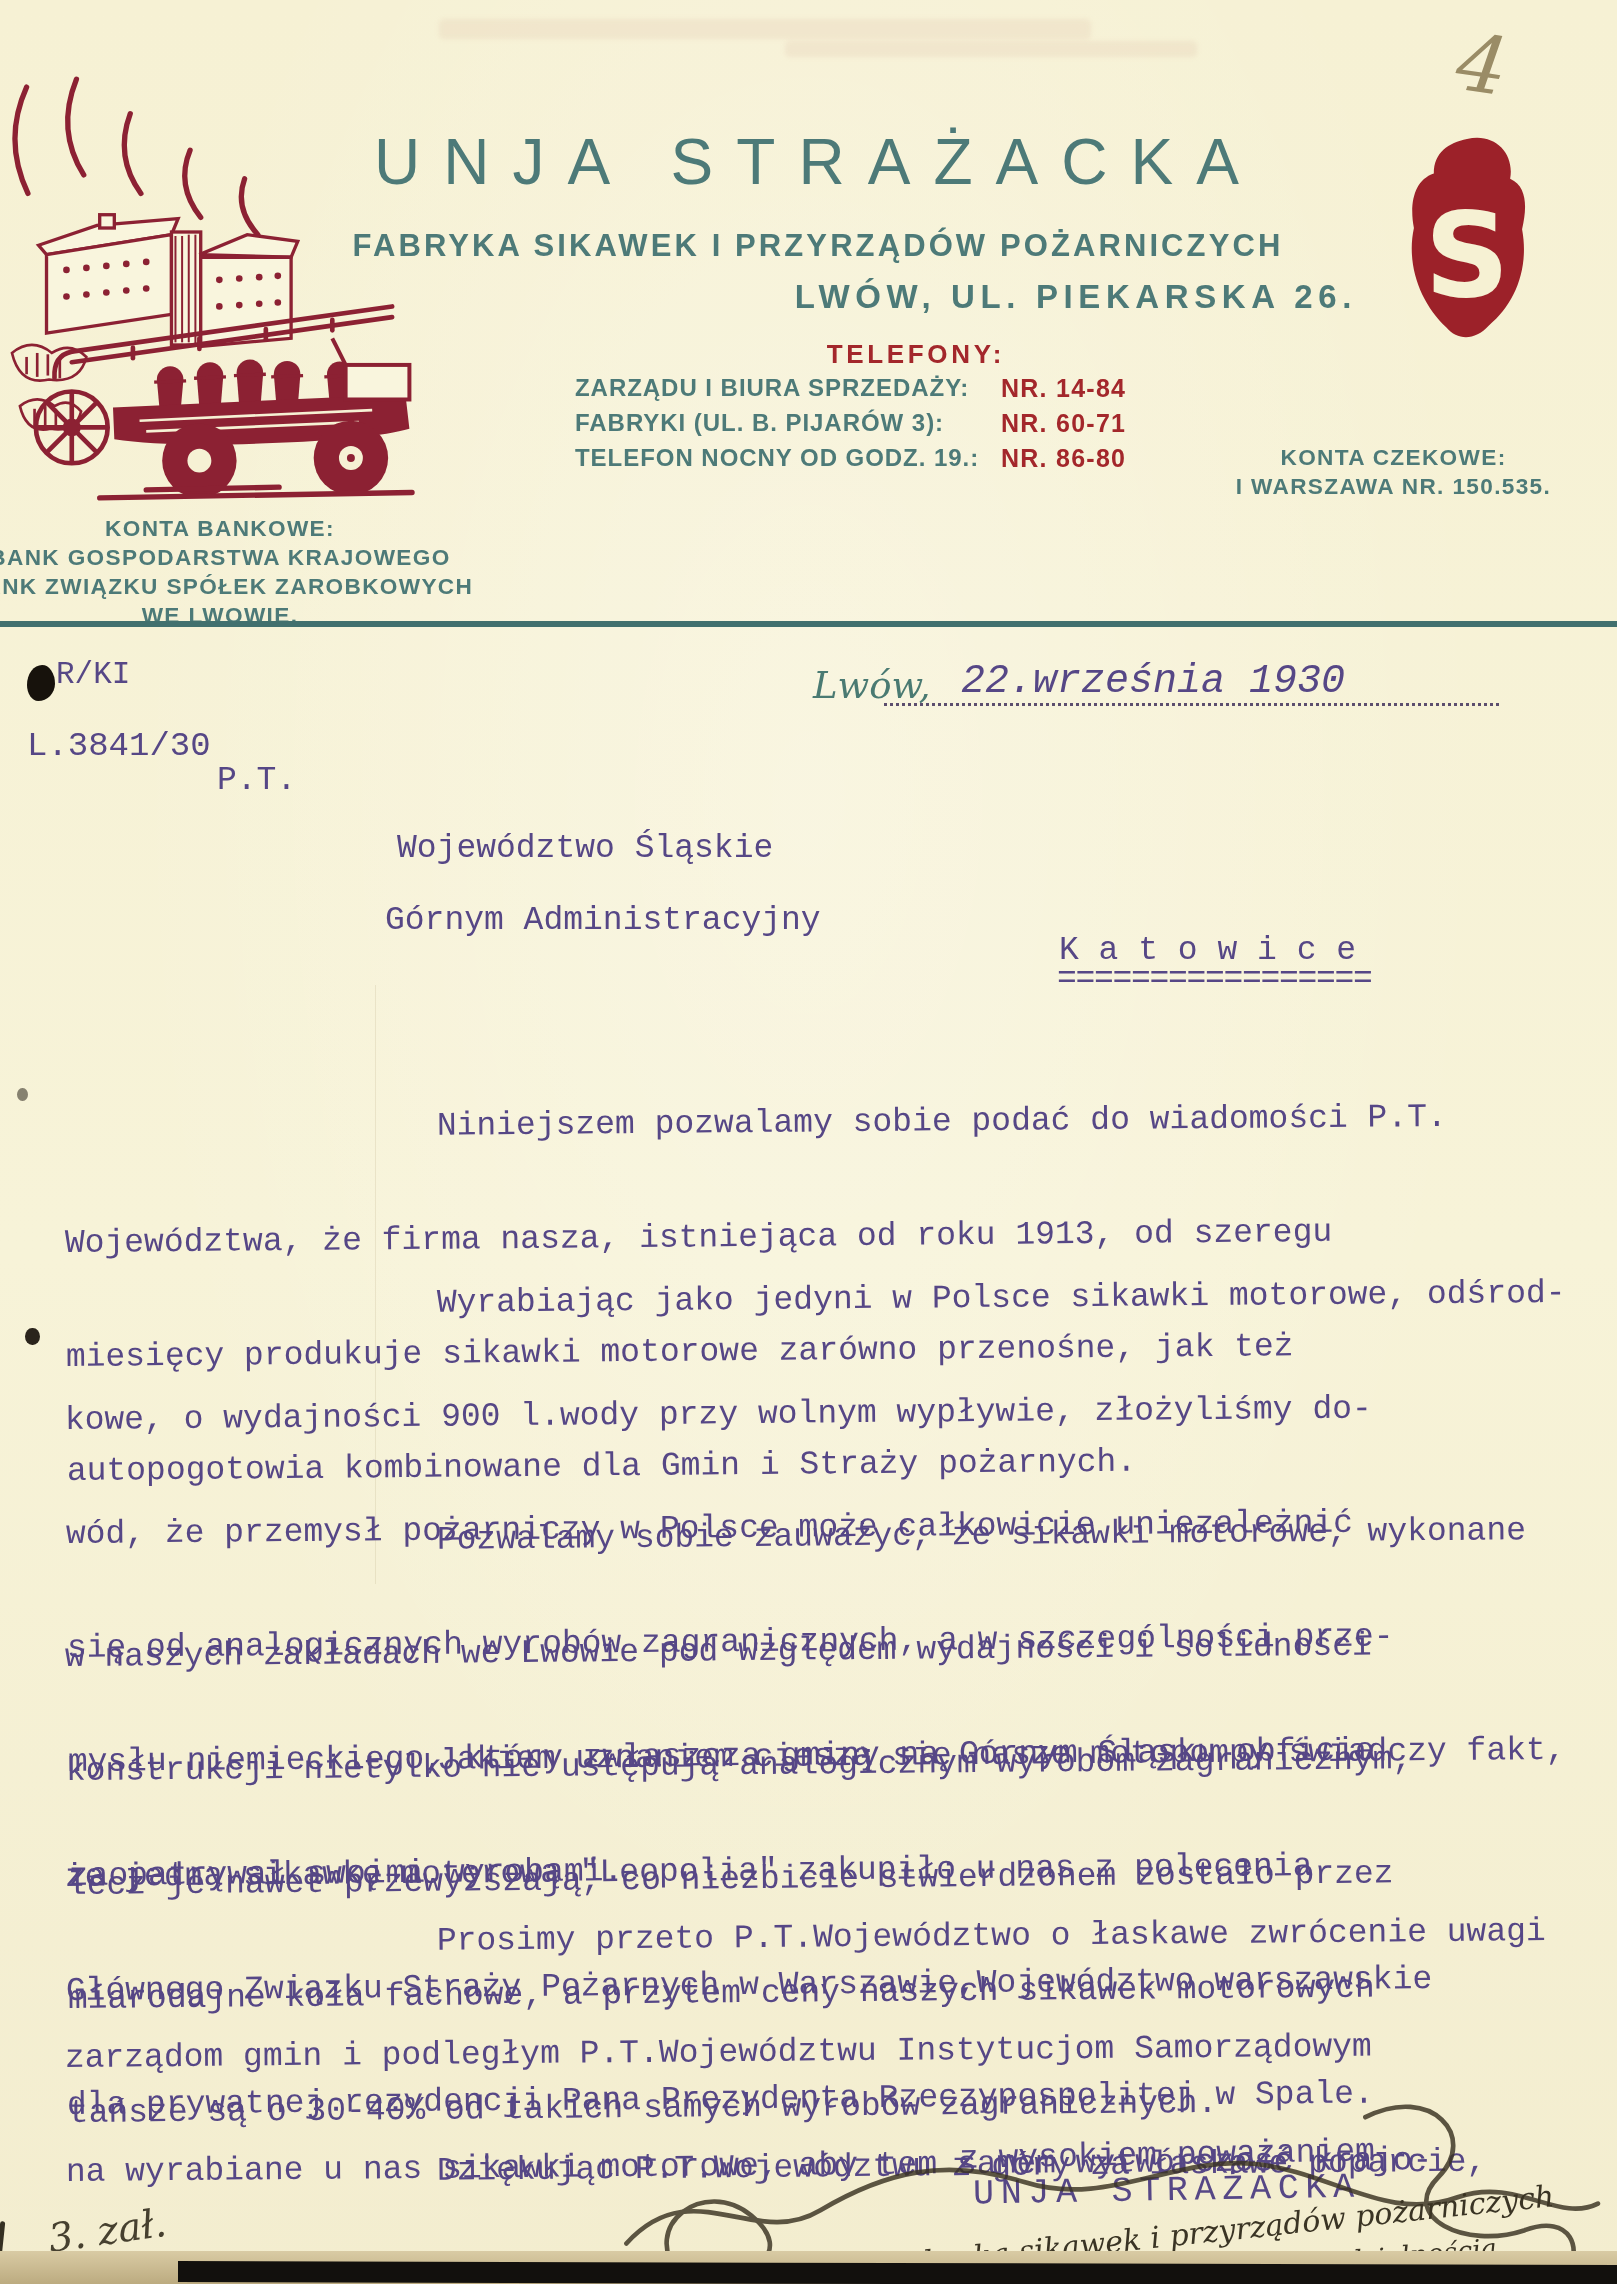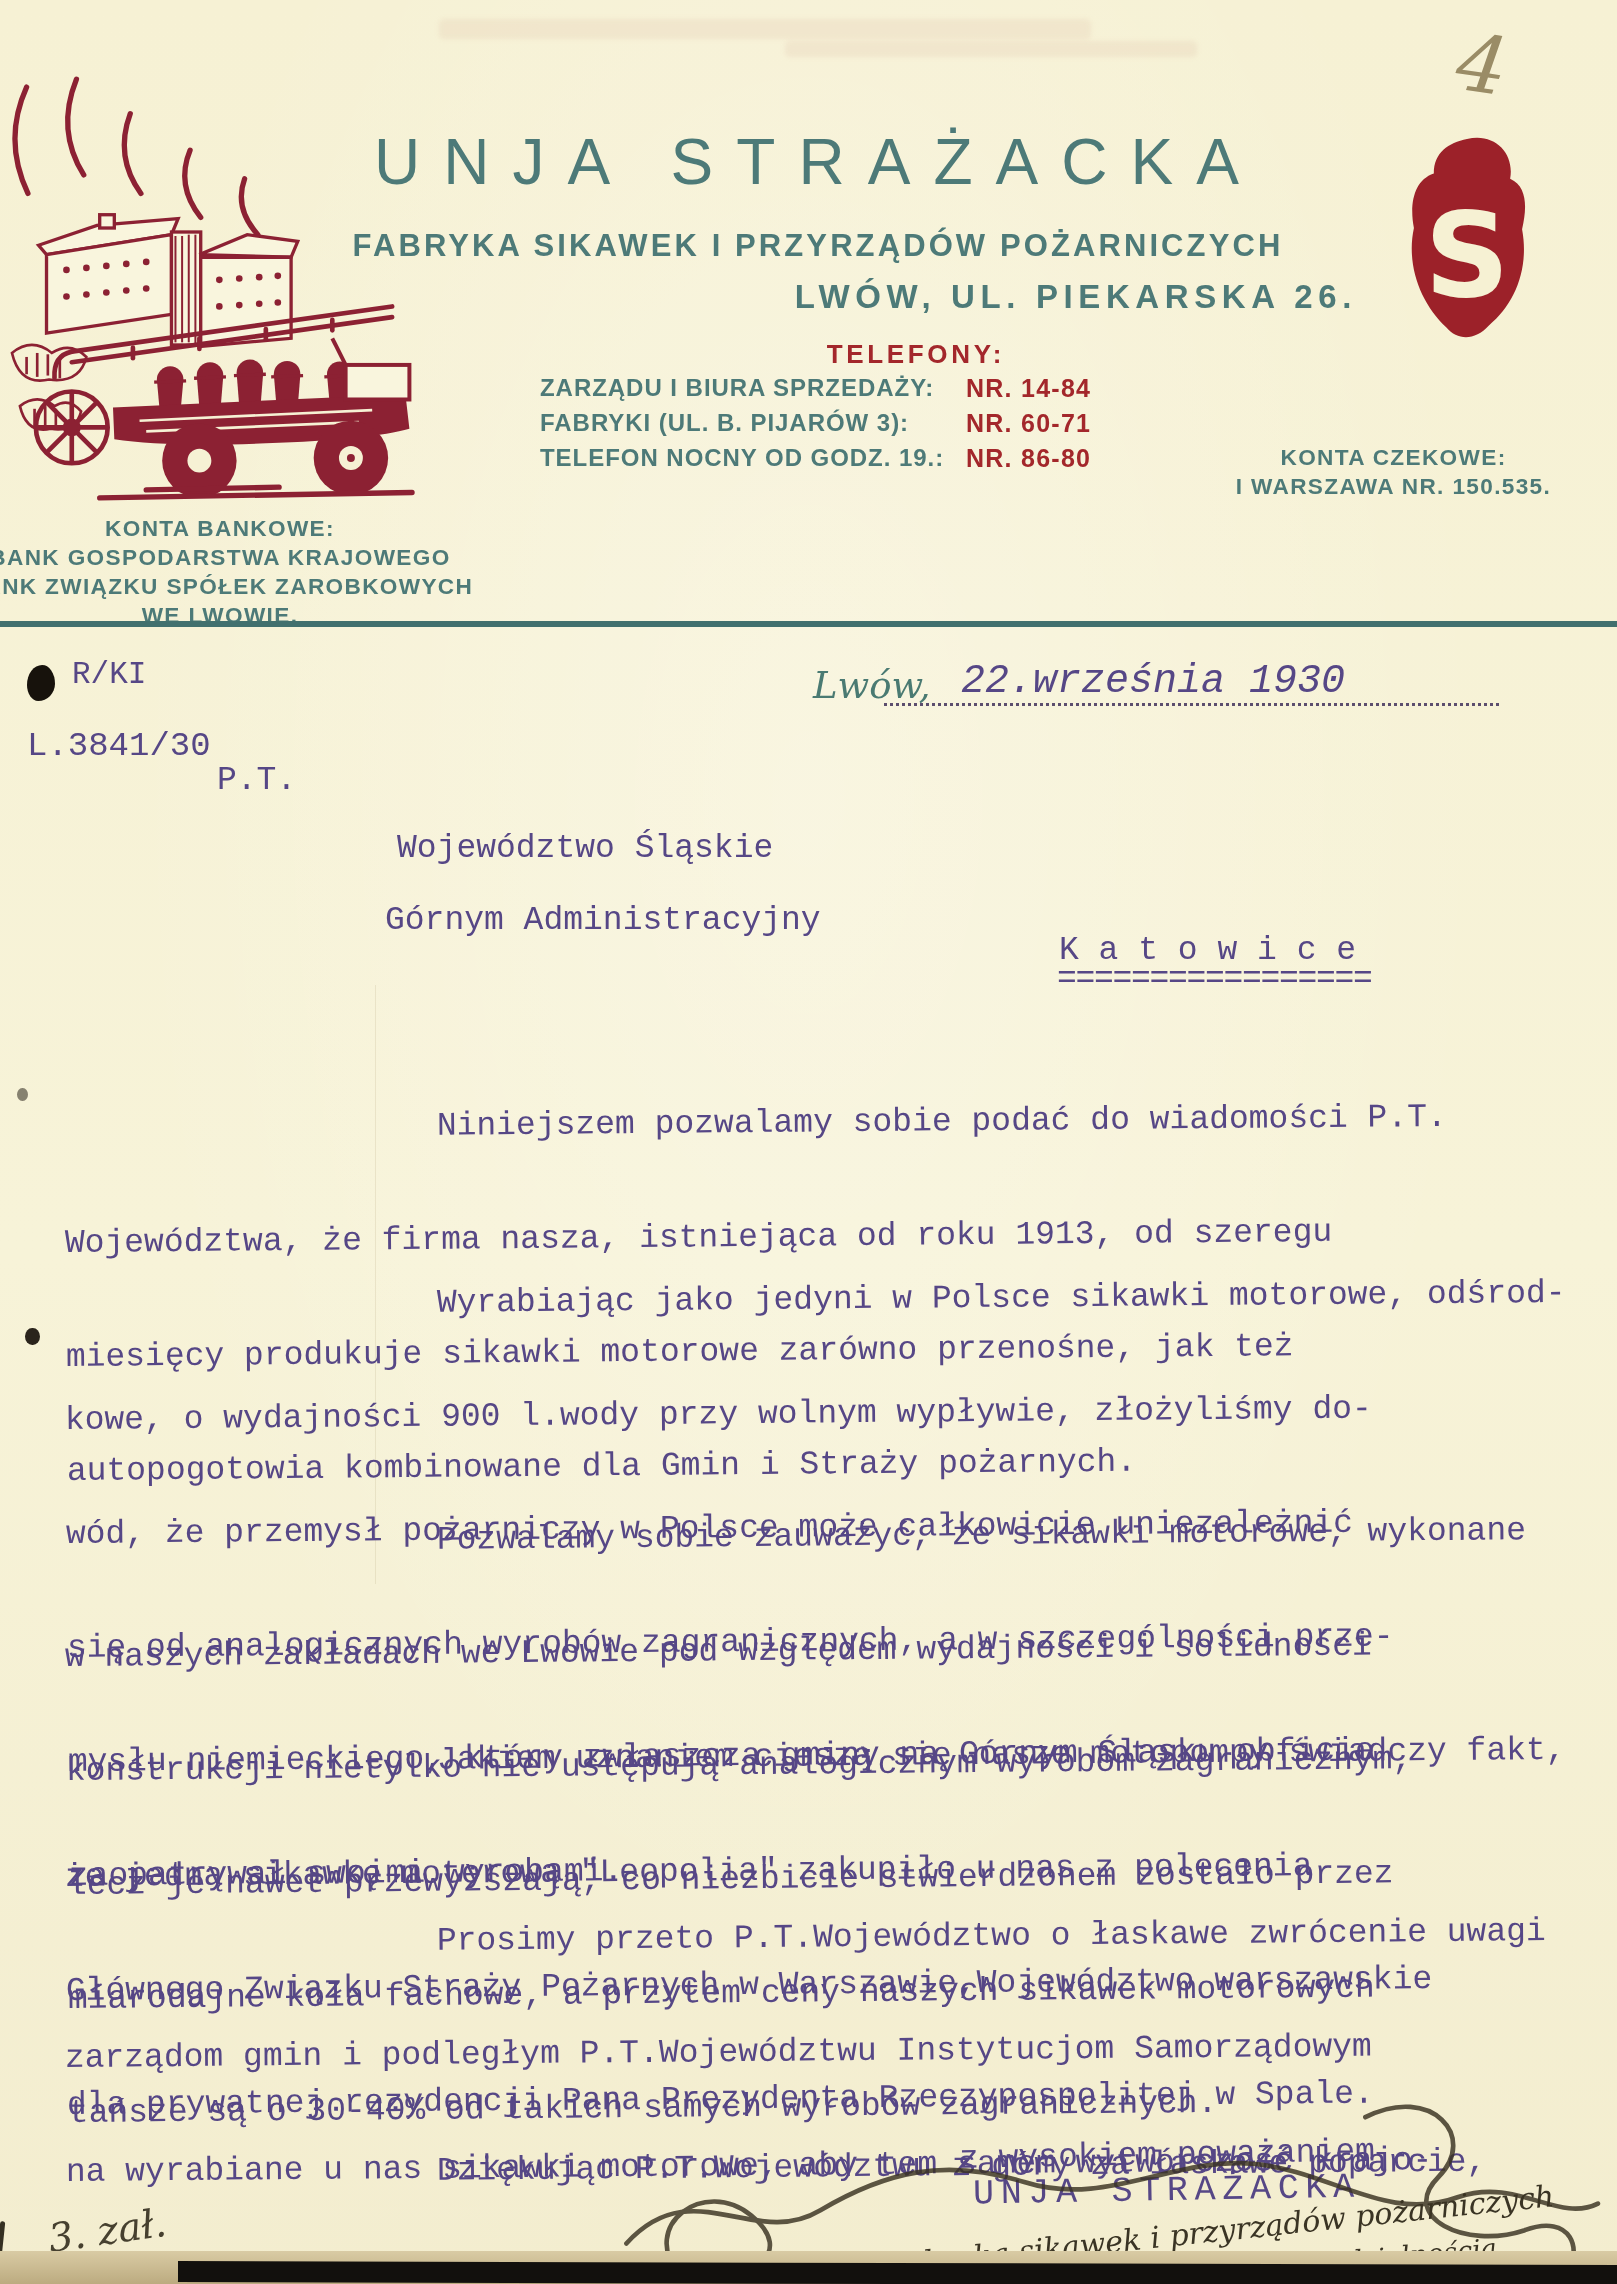--- a/index.html
+++ b/index.html
@@ -10,21 +10,21 @@
       linear-gradient(180deg,#f6f1d4 0%,#f7f3d8 55%,#f3edcf 100%);
     font-family:"Liberation Sans", sans-serif;
   }
   .abs{position:absolute;}
   
   .title{color:#4d7a78; text-align:center; letter-spacing:.36em; font-size:64px; font-weight:normal;}
   .subtitle{color:#4d7a78; text-align:center; letter-spacing:.10em; font-size:31px; font-weight:bold;}
   .address{color:#4d7a78; text-align:right; letter-spacing:.17em; font-size:33px; font-weight:bold;}
   .phones-title{color:#a3272b; text-align:right; font-size:26px; font-weight:bold; letter-spacing:.14em;}
   .phone-row{display:flex; height:35px; align-items:flex-start;}
-  .phone-label{width:426px; color:#4d7a78; font-size:24px; font-weight:bold; letter-spacing:.04em;}
+  .phone-label{width:426px; color:#4d7a78; font-size:24px; font-weight:bold; letter-spacing:.04em;margin-left:35px;}
   .phone-number{color:#a3272b; font-size:25px; font-weight:bold; letter-spacing:.05em;}
   .acct{color:#4d7a78; font-size:22.6px; font-weight:bold; letter-spacing:.06em; line-height:29px;}
   .rule{background:#41706e; height:6px;}
   
   .typed{font-family:"Liberation Mono", monospace; color:#564786; font-size:33px; line-height:38px; white-space:pre;}
   .para{transform:rotate(-0.5deg); transform-origin:left top;}
   .indent{padding-left:373px;}
   .dotted{border-bottom:3.3px dotted #5c4e6e; height:2.7px;}
   
   .script{font-family:"DejaVu Serif", serif; font-style:italic; color:#4a7a72;}
@@ -192,21 +192,21 @@
   <div class="abs acct" style="left:-39px;top:514px;width:518px;text-align:center;">
     <div>KONTA BANKOWE:</div>
     <div>BANK GOSPODARSTWA KRAJOWEGO</div>
     <div>BANK ZWIĄZKU SPÓŁEK ZAROBKOWYCH</div>
     <div>WE LWOWIE.</div>
   </div>
 
   <div class="abs rule" style="left:0;top:621px;width:1617px;"></div>
 
   <div class="abs" style="left:27px;top:665px;width:28px;height:36px;background:#17120c;border-radius:54% 46% 60% 40%/55% 52% 48% 45%;"></div>
-  <div class="abs typed" style="left:72px;top:656px;font-size:31px;">R/KI</div>
+  <div class="abs typed" style="left:56px;top:656px;font-size:31px;">R/KI</div>
   <div class="abs typed" style="left:27px;top:727px;font-size:34px;">L.3841/30</div>
   <div class="abs typed" style="left:217px;top:762px;">P.T.</div>
 
   <div class="abs dotted" style="left:884px;top:700px;width:615px;"></div>
   <div class="abs script" style="left:813px;top:664px;font-size:37px;">Lwów,</div>
   <div class="abs typed" style="left:961px;top:663px;font-size:40px;font-style:italic;">22.września 1930</div>
 
   <div class="abs typed" style="left:397px;top:830px;">Województwo Śląskie</div>
   <div class="abs typed" style="left:385px;top:902px;">Górnym Administracyjny</div>
   <div class="abs typed" style="left:1059px;top:888px;margin-top:44px;">K a t o w i c e</div>

